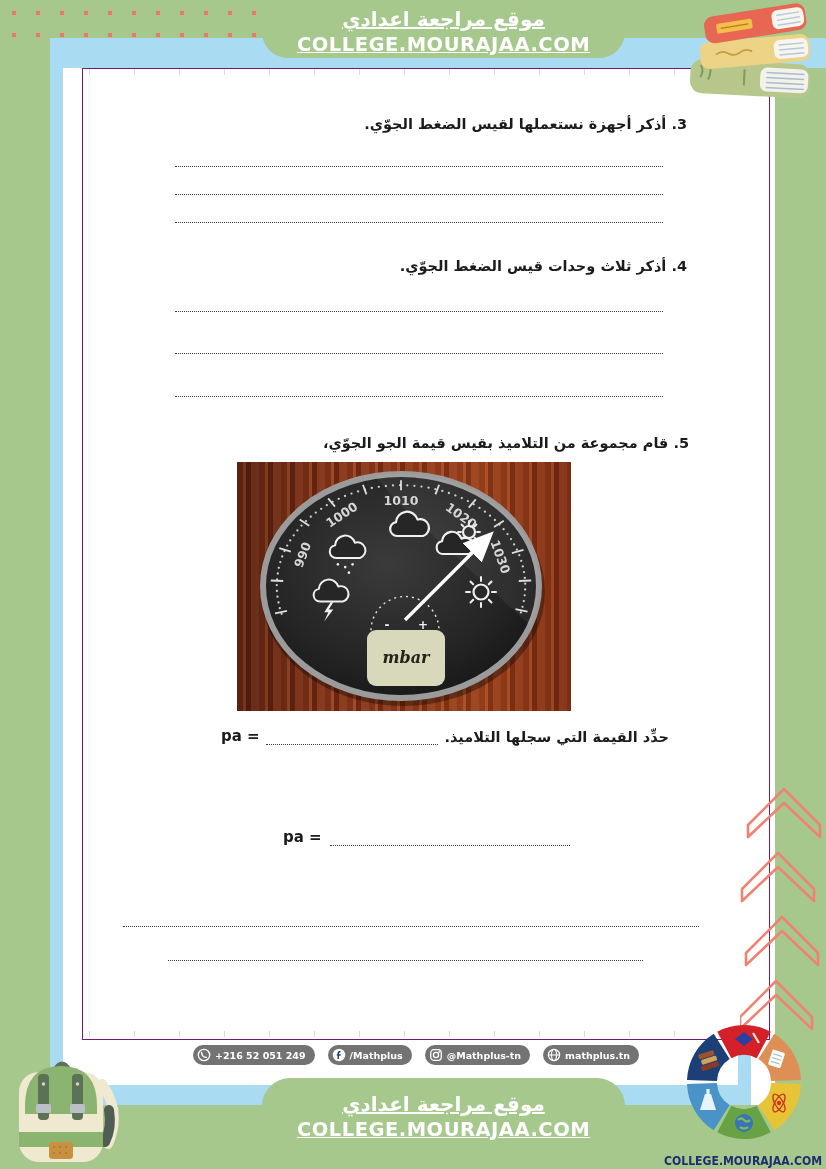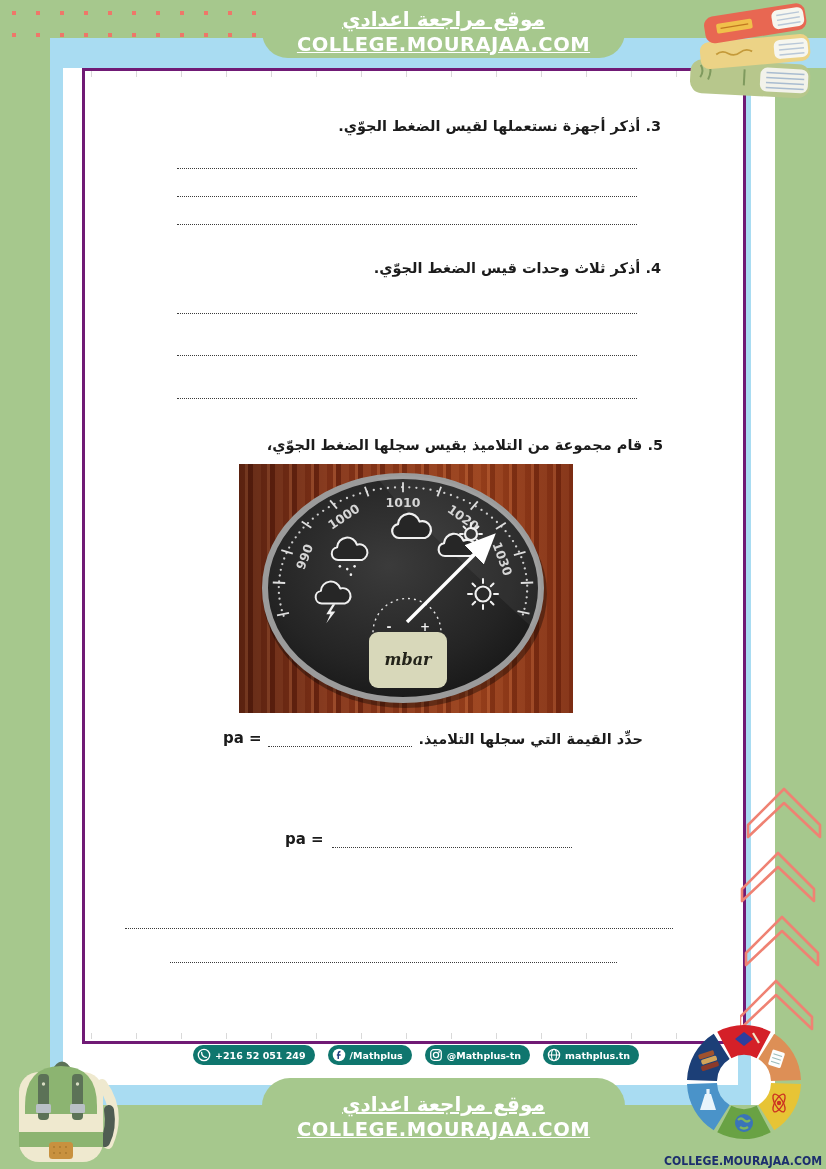--- a/index.html
+++ b/index.html
@@ -20,21 +20,21 @@
   
   .header-blob{position:absolute;left:262px;top:0;width:363px;height:58px;background:#a6c88d;
     border-radius:0 0 26px 26px;text-align:center;color:#fff;}
   .footer-band{position:absolute;left:0;top:1106px;width:826px;height:63px;background:#a6c88d;}
   .footer-blob{position:absolute;left:262px;top:1078px;width:363px;height:91px;background:#a6c88d;
     border-radius:28px 28px 0 0;text-align:center;color:#fff;padding-top:13px;box-sizing:border-box;}
   .site-title-ar{display:block;font-size:20px;font-weight:bold;text-decoration:underline;line-height:1.35;}
   .site-title-url{display:block;font-size:19.5px;font-weight:bold;text-decoration:underline;letter-spacing:.5px;line-height:1.25;}
 
   
-  .page{position:absolute;left:82px;top:68px;width:658px;height:970px;background:#fff;border:3px solid #701a75;}
+  .page{position:absolute;left:82px;top:68px;width:658px;height:970px;background:#fff;border:1px solid #701a75;padding-left:28px;}
   .ruler{position:absolute;left:6px;right:6px;height:6px;
     background:repeating-linear-gradient(90deg,#d9d9d9 0 1px,transparent 1px 45px);}
   .ruler.top{top:0;}
   .ruler.bottom{bottom:2px;}
 
   .q-head{position:absolute;direction:rtl;text-align:right;color:#1b1b1b;font-size:14.5px;font-weight:bold;line-height:1.5;}
   .q-num{font-weight:bold;}
   .ans-line{position:absolute;height:8px;border-bottom:1.7px dotted #3c3c3c;}
   .flex-rtl{position:absolute;direction:rtl;display:flex;align-items:flex-end;color:#1b1b1b;
     font-size:14.5px;font-weight:bold;}
@@ -45,21 +45,21 @@
 
   
   .barometer{position:absolute;left:154px;top:393px;width:334px;height:249px;
     background-image:
       linear-gradient(90deg,rgba(0,0,0,.28),rgba(0,0,0,0) 28%,rgba(255,125,45,.18) 72%,rgba(120,30,0,.15)),
       repeating-linear-gradient(90deg,#7c2f16 0 6px,#9a4a2a 6px 9px,#6a2410 9px 14px,#8a3c20 14px 22px);}
   .barometer svg{position:absolute;left:0;top:0;}
 
   
   .badges{position:absolute;left:193px;top:1045px;display:flex;gap:13px;}
-  .badge{display:flex;align-items:center;gap:4px;background:#0f766e;color:#fff;border-radius:10px;
+  .badge{display:flex;align-items:center;gap:4px;background:#737373;color:#fff;border-radius:10px;
     height:20px;padding:0 9px 0 4px;font-size:9.5px;font-weight:bold;white-space:nowrap;}
   .badge svg{display:block;}
 
   
   .books{position:absolute;left:686px;top:2px;}
   .backpack{position:absolute;left:2px;top:1042px;}
   .chevrons{position:absolute;left:740px;top:783px;}
   .logo{position:absolute;left:660px;top:1018px;}
 </style>
 </head>
@@ -95,21 +95,21 @@
     <div class="q-head" style="top:187px;right:82px;left:120px;">
       <span class="q-num">4.</span>
       <span>أذكر ثلاث وحدات قيس الضغط الجوّي.</span>
     </div>
     <div class="ans-line" style="top:234px;left:92px;right:106px;"></div>
     <div class="ans-line" style="top:276px;left:92px;right:106px;"></div>
     <div class="ans-line" style="top:319px;left:92px;right:106px;"></div>
 
     <div class="q-head" style="top:364px;right:80px;left:60px;">
       <span class="q-num">5.</span>
-      <span>قام مجموعة من التلاميذ بقيس سجلها الضغط الجوّي،</span>
+      <span>قام مجموعة من التلاميذ بقيس قيمة الجو الجوّي،</span>
     </div>
 
     <div class="barometer">
       <svg width="334" height="249" viewBox="0 0 334 249">
         <defs>
           <radialGradient id="face" cx="45%" cy="40%" r="75%">
             <stop offset="0%" stop-color="#3b3b3b"></stop>
             <stop offset="60%" stop-color="#242424"></stop>
             <stop offset="100%" stop-color="#101010"></stop>
           </radialGradient>

